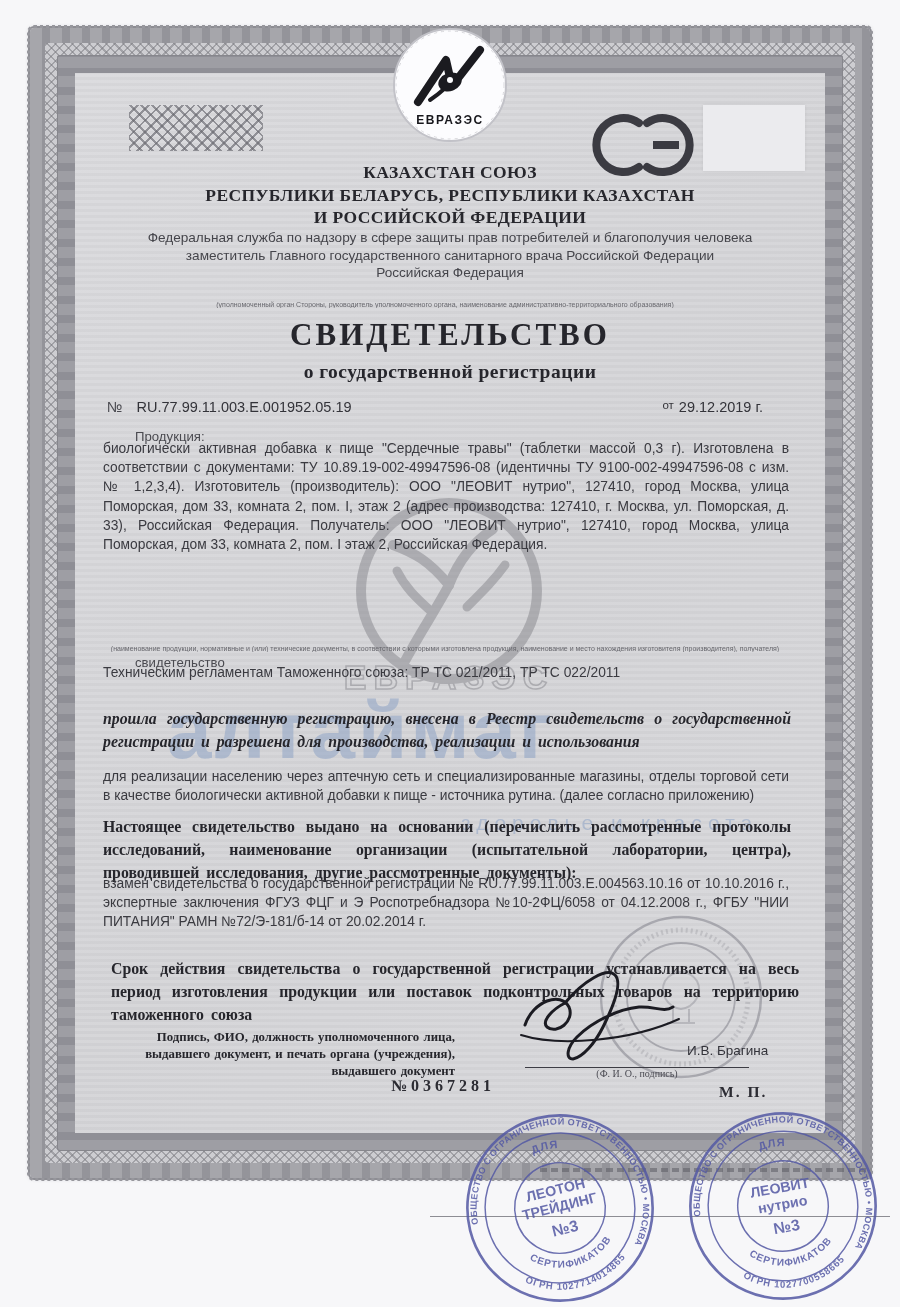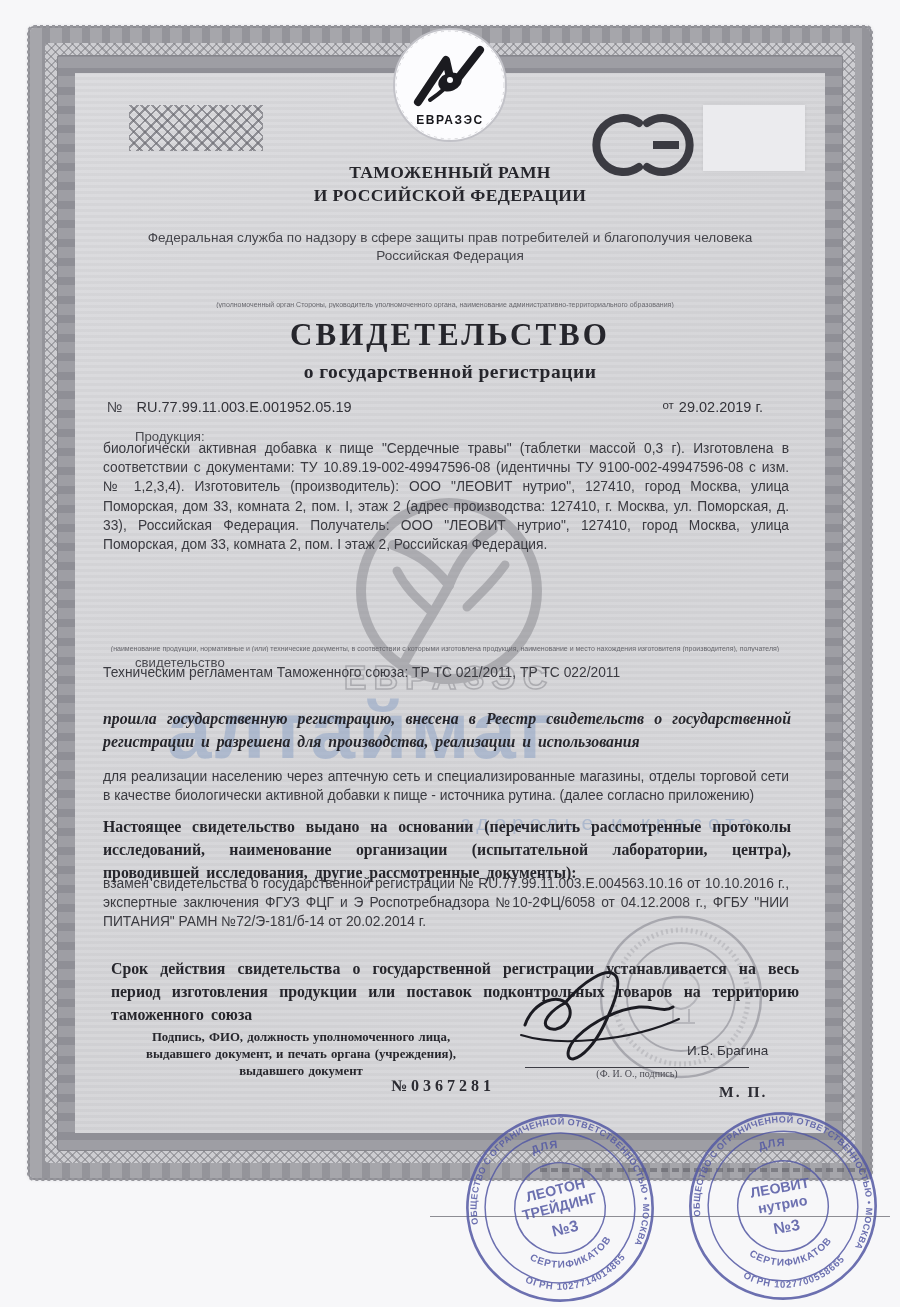--- a/index.html
+++ b/index.html
@@ -73,21 +73,21 @@
     left:54px; top:32px; width:134px; height:46px; z-index:2; opacity:.8;
     background:
       repeating-linear-gradient(45deg, rgba(80,80,88,.65) 0 2px, transparent 2px 8px),
       repeating-linear-gradient(-45deg, rgba(80,80,88,.65) 0 2px, transparent 2px 8px);
   }
   .se-mark { left:512px; top:34px; width:118px; height:80px; z-index:2; }
   .white-rect { left:628px; top:32px; width:102px; height:66px; background:#ebebee; z-index:2;
                 box-shadow:0 0 3px rgba(0,0,0,.08); }
   
   .sig-caption { left:28px; top:956px; width:352px; font-size:12.8px; line-height:17px;
-                 text-align:center; word-spacing:1px;margin-left:22px; }
+                 text-align:right; word-spacing:1px; }
   .sig-svg { left:436px; top:878px; width:176px; height:116px; z-index:3; }
   .off-stamp { left:520px; top:838px; width:172px; height:172px; opacity:.55; filter:blur(.5px); z-index:1; }
   .sig-name { left:612px; top:970px; font-size:13.5px; color:#33333a; z-index:3; }
   .sig-line { left:450px; top:994px; width:224px; border-top:1.5px solid #3c3c44; z-index:2;
               text-align:center; font-size:10px; color:#4c4c54; padding-top:0;
               font-family:"Liberation Serif", serif; }
   .serial { left:316px; top:1004px; font-family:"Liberation Serif", serif; font-weight:bold;
             font-size:16px; letter-spacing:4px; color:#2c2c33; z-index:2; }
   .mp { left:644px; top:1010px; font-family:"Liberation Serif", serif; font-weight:bold;
         font-size:15.5px; letter-spacing:2px; color:#2c2c33; z-index:3; }
@@ -114,35 +114,37 @@
           <div class="abs lattice"></div>
 
           <svg class="abs se-mark" viewBox="0 0 118 80">
             <path d="M 52 16 A 27 27 0 1 0 52 60" fill="none" stroke="#3b3b42" stroke-width="8" stroke-linecap="round"></path>
             <path d="M 60 16 A 27 27 0 1 1 60 60" fill="none" stroke="#3b3b42" stroke-width="8" stroke-linecap="round"></path>
             <line x1="66" y1="38" x2="92" y2="38" stroke="#3b3b42" stroke-width="8"></line>
           </svg>
           <div class="abs white-rect"></div>
 
           <div class="abs center serifB org-lines txt">
-            <div>ТАМОЖЕННЫЙ РАМН</div>
+            <div>КАЗАХСТАН СОЮЗ</div>
+            <div>РЕСПУБЛИКИ БЕЛАРУСЬ, РЕСПУБЛИКИ КАЗАХСТАН</div>
             <div>И РОССИЙСКОЙ ФЕДЕРАЦИИ</div>
           </div>
           <div class="abs center sans agency-lines txt">
             <div>Федеральная служба по надзору в сфере защиты прав потребителей и благополучия человека</div>
+            <div>заместитель Главного государственного санитарного врача Российской Федерации</div>
             <div>Российская Федерация</div>
           </div>
           <div class="abs tinynote txt" style="top:228px;">(уполномоченный орган Стороны, руководитель уполномоченного органа, наименование административно-территориального образования)</div>
 
           <div class="abs center serifB cert-title txt">СВИДЕТЕЛЬСТВО</div>
           <div class="abs center serifB cert-sub txt">о государственной регистрации</div>
 
           <div class="abs sans reg-row txt">
             <span class="reg-no-label">№</span><span>RU.77.99.11.003.E.001952.05.19</span>
-            <span class="reg-date"><span class="ot">от</span><span>29.02.2019 г.</span></span>
+            <span class="reg-date"><span class="ot">от</span><span>29.12.2019 г.</span></span>
           </div>
 
           <div class="abs sans field-label txt" style="left:28px; top:356px;">Продукция:</div>
           <div class="abs sans para-sans txt" style="left:28px; top:366px; width:686px;">биологически активная добавка к пище "Сердечные травы" (таблетки массой 0,3 г). Изготовлена в соответствии с документами: ТУ 10.89.19-002-49947596-08 (идентичны ТУ 9100-002-49947596-08 с изм. № 1,2,3,4). Изготовитель (производитель): ООО "ЛЕОВИТ нутрио", 127410, город Москва, улица Поморская, дом 33, комната 2, пом. I, этаж 2 (адрес производства: 127410, г. Москва, ул. Поморская, д. 33), Российская Федерация. Получатель: ООО "ЛЕОВИТ нутрио", 127410, город Москва, улица Поморская, дом 33, комната 2, пом. I этаж 2, Российская Федерация.</div>
 
           <svg class="abs wm-emblem" viewBox="0 0 232 226">
             <g fill="none" stroke="#85858b" stroke-linecap="round">
               <circle cx="116" cy="102" r="88" stroke-width="10"></circle>
               <path d="M72 172 C 88 142 102 122 116 96" stroke-width="10"></path>
               <path d="M116 96 C 126 70 142 52 160 40" stroke-width="10"></path>

